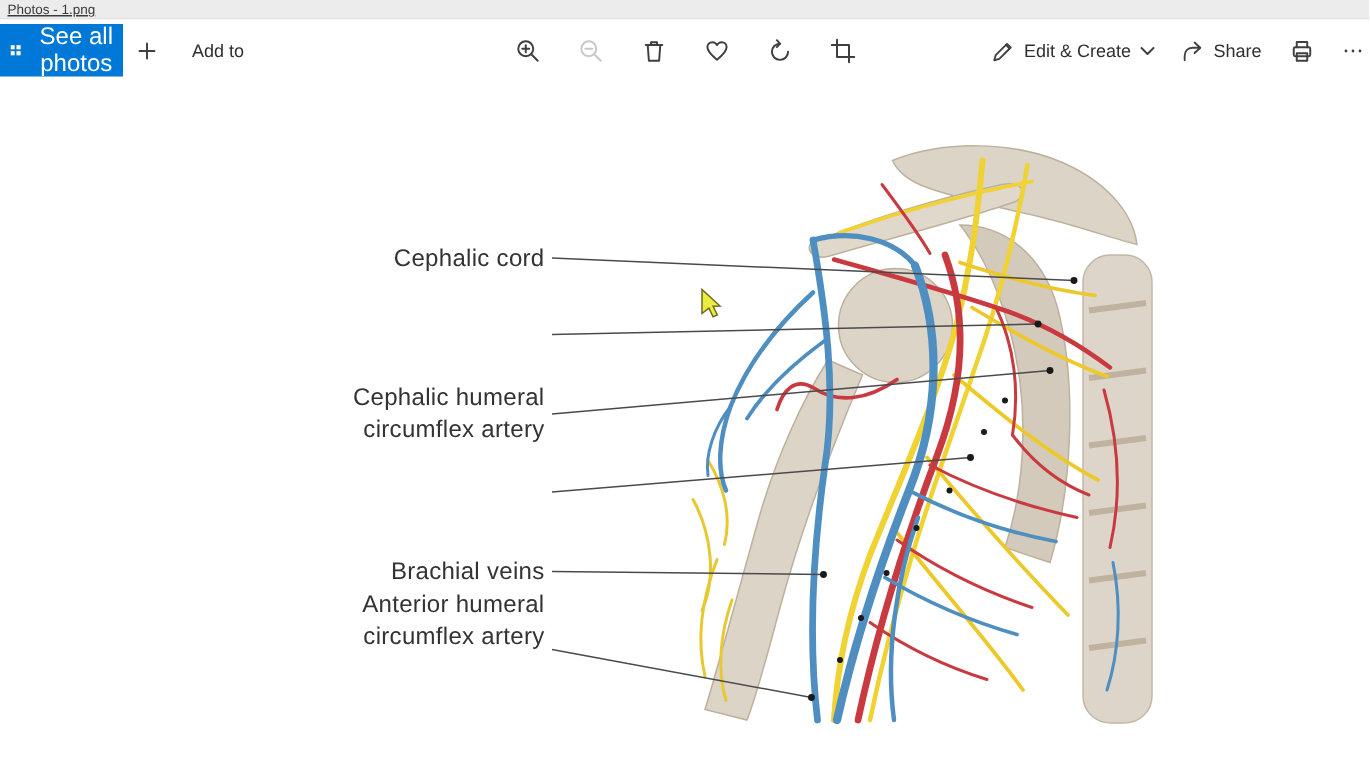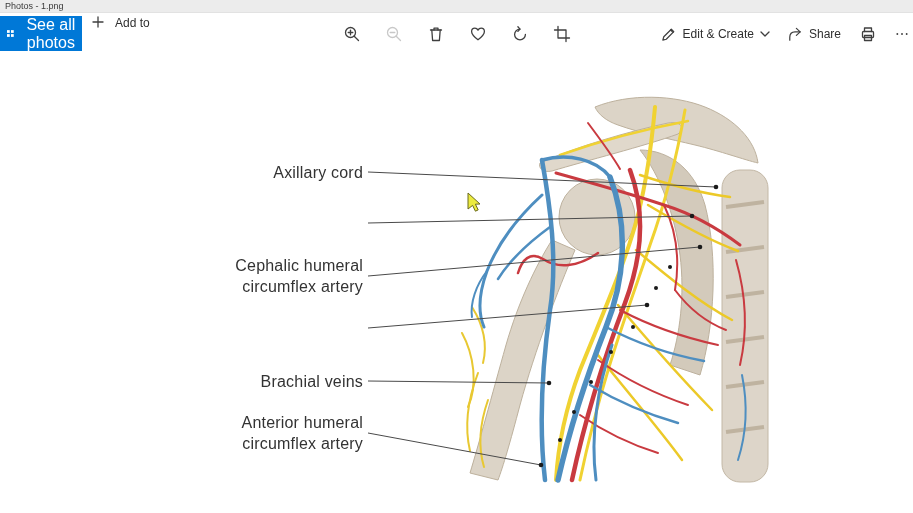--- a/index.html
+++ b/index.html
@@ -1,29 +1,29 @@
 <!DOCTYPE html>
 <html><head>
 <meta charset="utf-8">
 <style>
   html,body{margin:0;padding:0;background:#fff;font-family:"Liberation Sans",sans-serif;}
   .app{position:relative;width:913px;height:513px;overflow:hidden;background:#fff;}
 
   
   .titlebar{position:absolute;top:0;left:0;right:0;height:13px;background:#ececec;
     border-bottom:1px solid #e2e2e2;display:flex;align-items:center;padding-left:5px;
-    box-sizing:border-box;font-size:9px;color:#3a3a3a;}
+    box-sizing:border-box;font-size:9px;color:#3a3a3a;text-decoration:underline;}
 
   
   .toolbar{position:absolute;top:13px;left:0;right:0;height:42px;background:#fff;}
   .btn-see-all{position:absolute;left:0;top:3px;width:82px;height:35px;background:#0078d7;
     color:#fff;display:flex;align-items:center;gap:6px;padding:0 0 0 7px;border:none;
     font-size:16px;font-family:inherit;cursor:default;box-sizing:border-box;}
-  .btn-add-to{position:absolute;left:92px;top:3px;height:35px;display:flex;align-items:flex-start;
-    gap:11px;font-size:12px;color:#2f2f2f;background:none;border:none;font-family:inherit;padding:0;}
+  .btn-add-to{position:absolute;left:92px;top:3px;height:35px;display:flex;align-items:center;
+    gap:24px;font-size:12px;color:#2f2f2f;background:none;border:none;font-family:inherit;padding:0;}
   .center-icons{position:absolute;left:50%;top:0;height:100%;transform:translateX(-50%);
     display:flex;align-items:center;gap:20px;}
   .icon-btn{width:22px;height:22px;display:flex;align-items:center;justify-content:center;
     background:none;border:none;padding:0;}
   .right-actions{position:absolute;right:4px;top:0;height:100%;display:flex;align-items:center;gap:16px;}
   .action-btn{display:flex;align-items:center;gap:6px;font-size:12px;color:#2f2f2f;background:none;
     border:none;font-family:inherit;padding:0;}
   .ico{stroke:#3f3f3f;stroke-width:1.3;fill:none;stroke-linecap:round;stroke-linejoin:round;}
   .ico-disabled{stroke:#c8c8c8;}
 
@@ -227,29 +227,29 @@
         <circle cx="611" cy="297" r="2"></circle>
         <circle cx="591" cy="327" r="2"></circle>
         <circle cx="574" cy="357" r="2"></circle>
         <circle cx="560" cy="385" r="2"></circle>
       </g>
 
       <path d="M468,138 l0,16 4.6,-3.6 2.8,5.8 2.8,-1.3 -2.8,-5.7 4.6,-0.2 Z" fill="#eceb3f" stroke="#6b6b1f" stroke-width="1"></path>
     </svg>
 
     <div class="fig-label" style="top:107px">
-      <div>Axillary cord</div>
+      <div>Cephalic cord</div>
       <div></div>
     </div>
     <div class="fig-label" style="top:200px">
       <div>Cephalic humeral</div>
       <div>circumflex artery</div>
     </div>
     <div class="fig-label" style="top:316px">
       <div>Brachial veins</div>
       <div></div>
     </div>
-    <div class="fig-label" style="top:357px">
+    <div class="fig-label" style="top:338px">
       <div>Anterior humeral</div>
       <div>circumflex artery</div>
     </div>
   </div>
 </div>
 
 </body></html>

